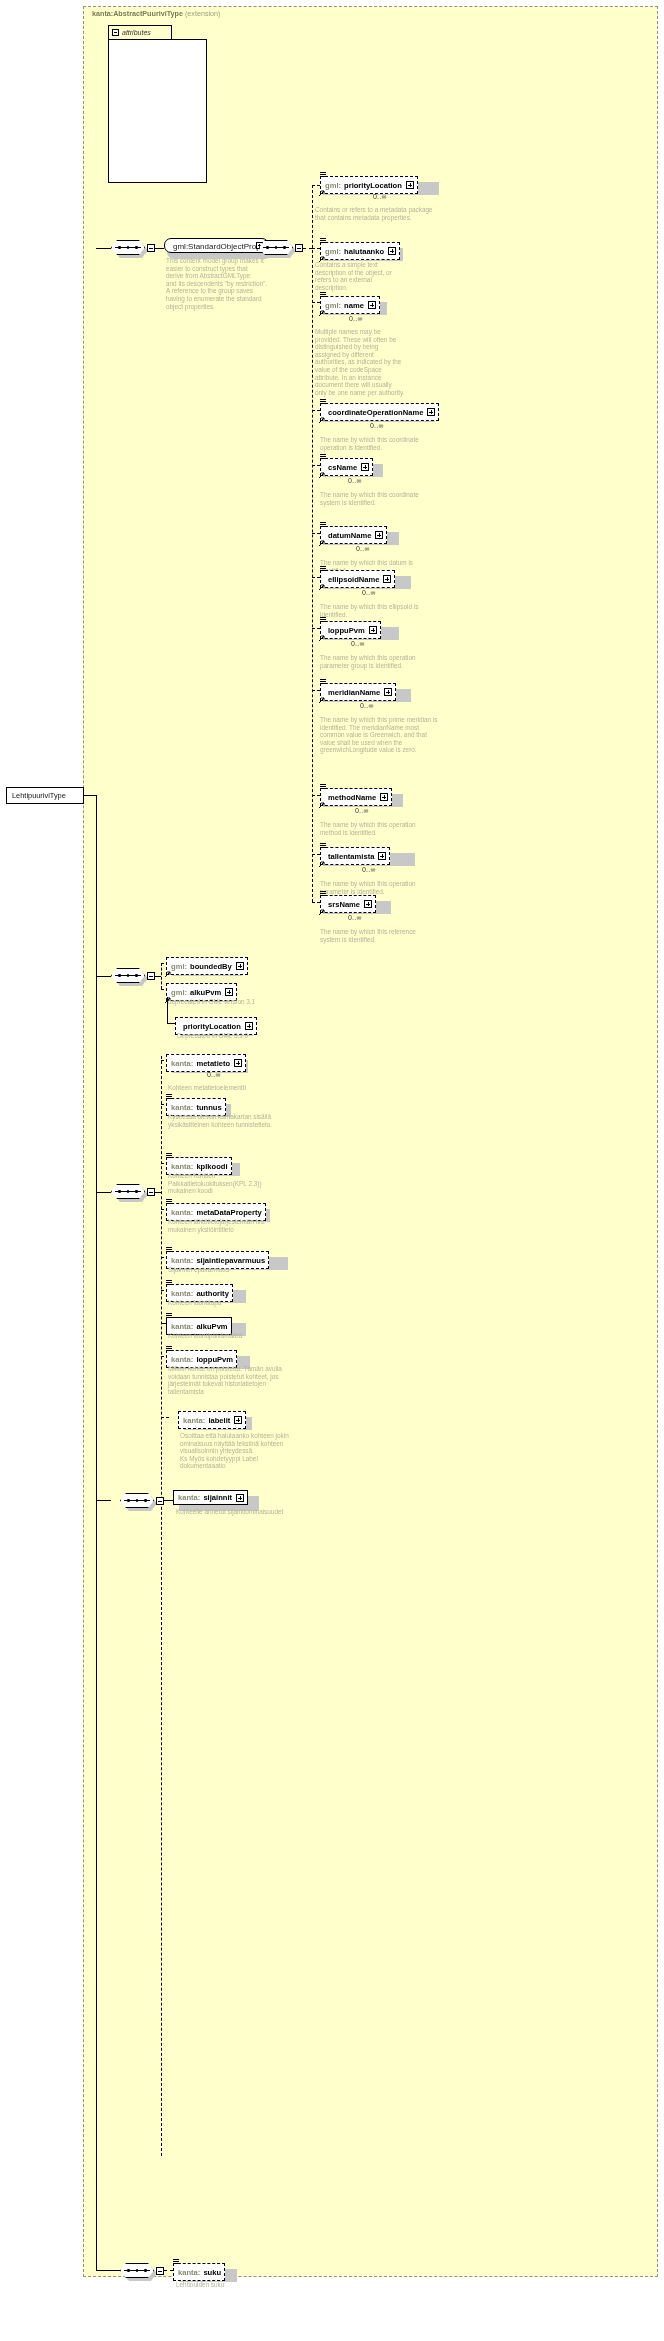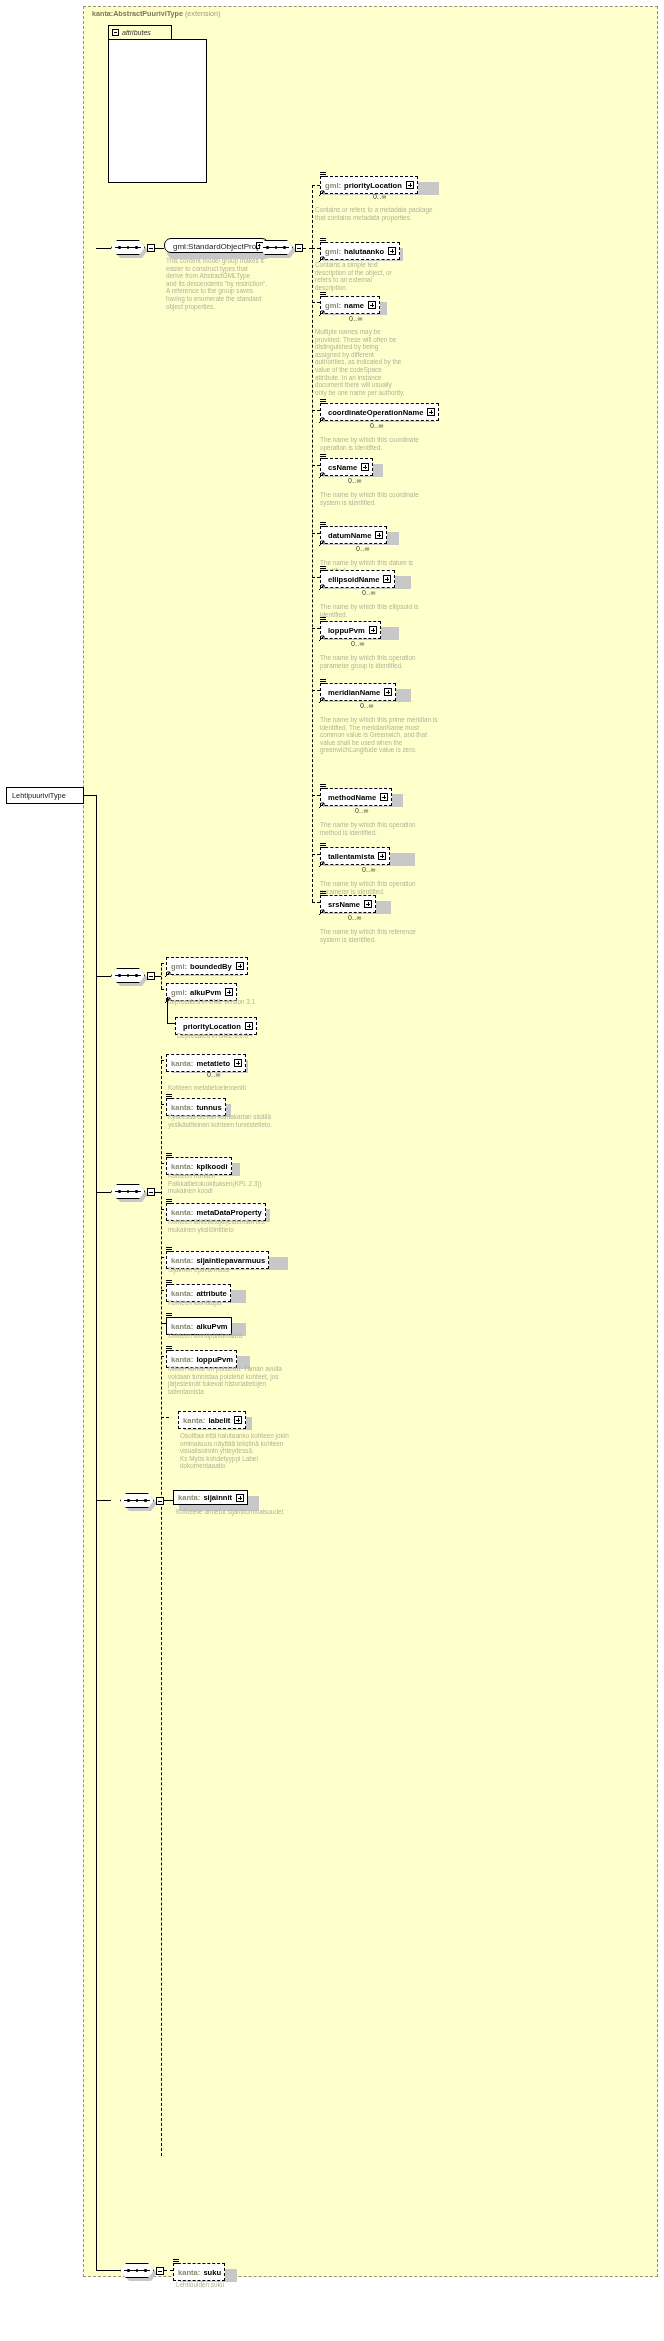--- a/index.html
+++ b/index.html
@@ -717,21 +717,21 @@
   <div class="shadowwrap" style="left:169px; top:1287px;">
       <div class="shadow" style="left:3px; top:3px; width:74px; height:13px;"></div>
     </div>
   <div class="node dashed" style="left:166px; top:1284px;">
     <span class="listmark">
         <i></i>
         <i></i>
         <i></i>
       </span>
     <span class="ns">kanta:</span>
-      <span class="nm">attribute</span>
+      <span class="nm">authority</span>
   </div>
   <div class="doc" style="left:168px; top:1299px; width:120px;">Kohteen luontitapa</div>
 
   <div class="ln h-solid" style="left:161px; top:1323px; width:8px;"></div>
   <div class="shadowwrap" style="left:169px; top:1320px;">
       <div class="shadow" style="left:3px; top:3px; width:74px; height:13px;"></div>
     </div>
   <div class="node solid" style="left:166px; top:1317px;">
     <span class="listmark">
         <i></i>

